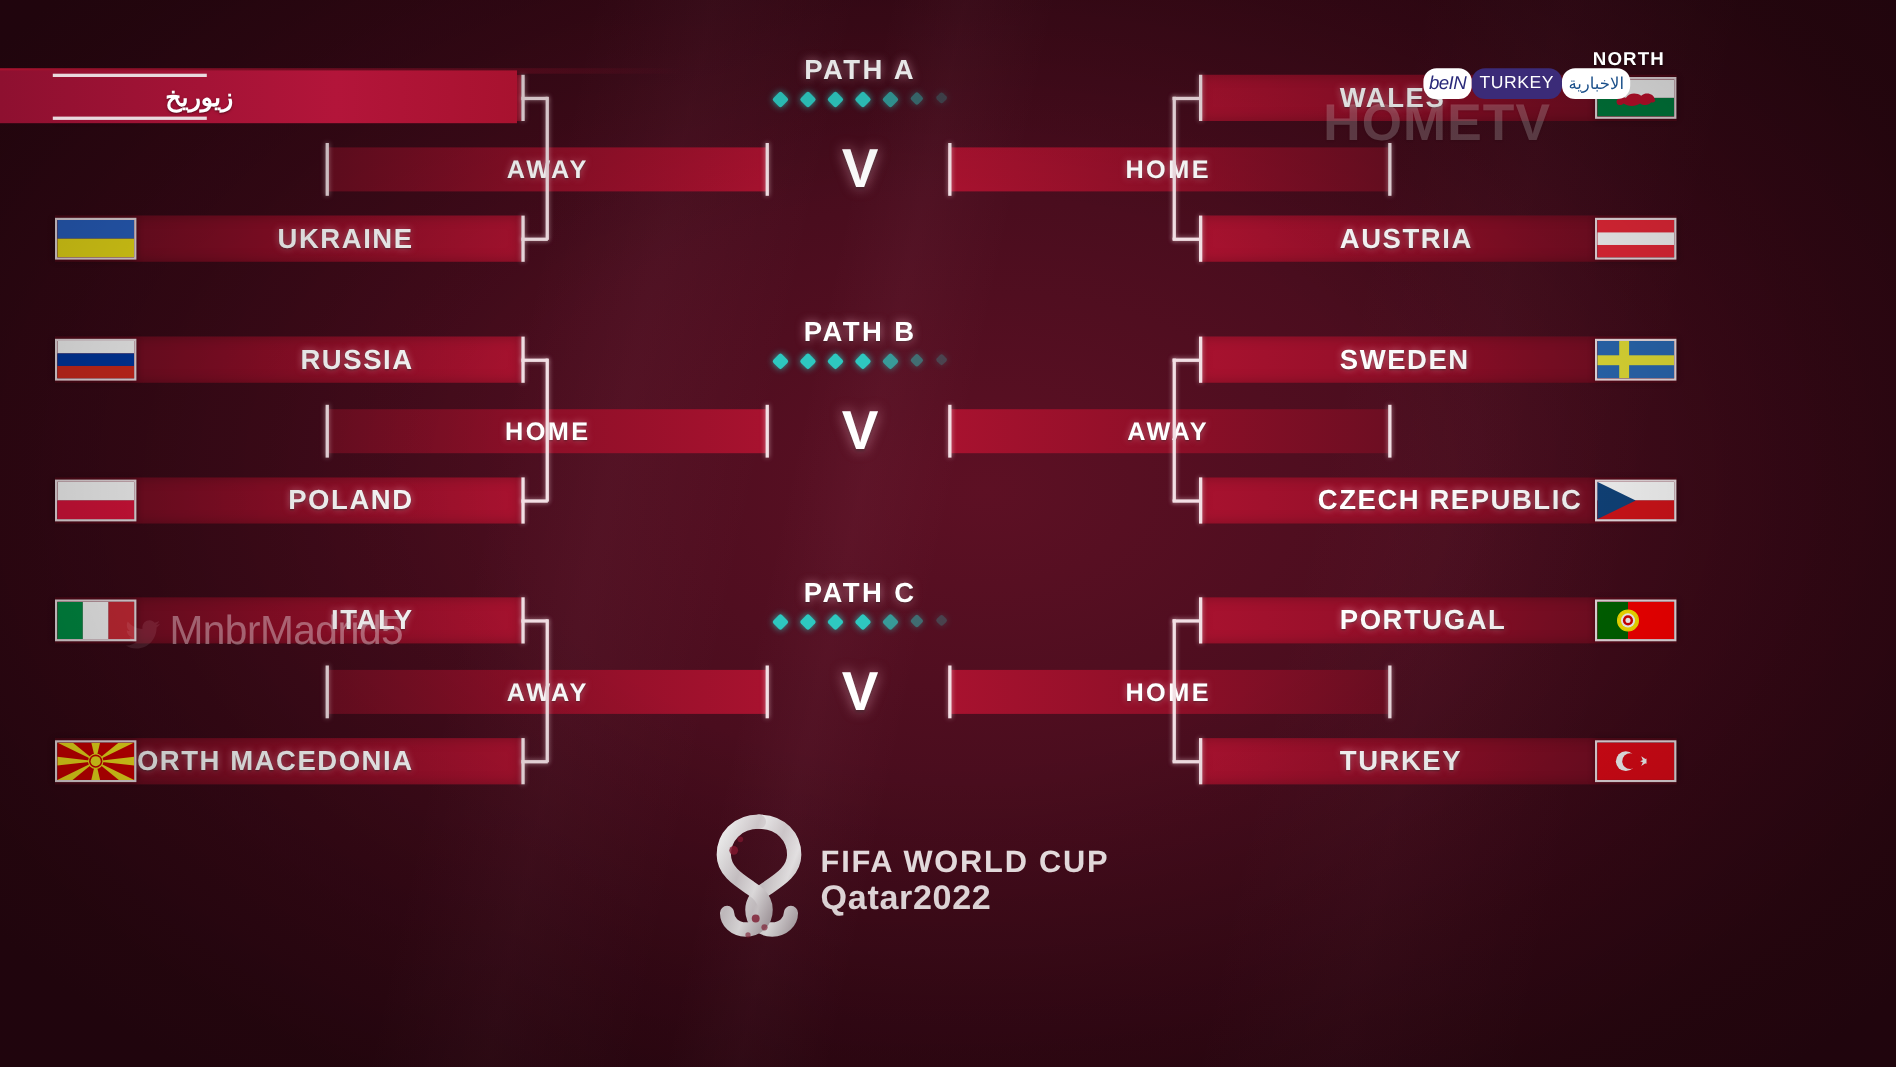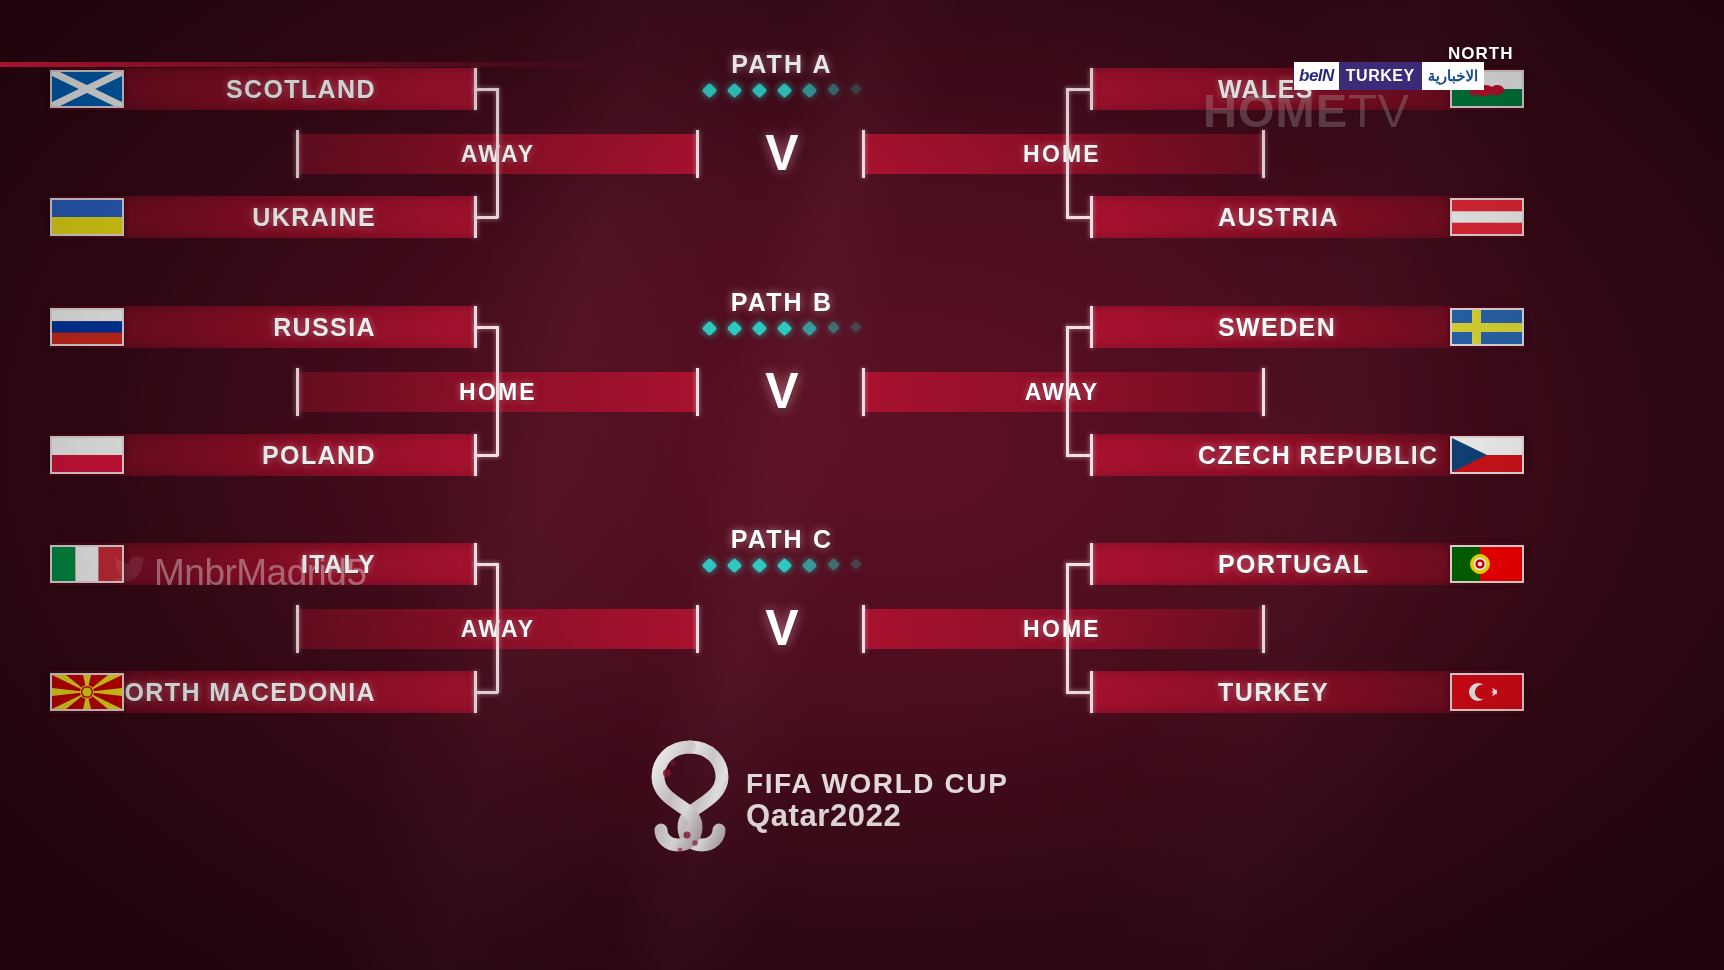--- a/index.html
+++ b/index.html
@@ -97,49 +97,49 @@
 
   
   #wclogo { position:absolute; left:640px; top:736px; width:460px; height:130px; display:flex; align-items:center; }
   #wcmark { width:100px; height:128px; }
   #wcwords { margin-left:6px; }
   .wc-l1 { color:#f4eaec; font-weight:bold; font-size:28px; letter-spacing:1.6px; line-height:1.12; }
   .wc-l2 { color:#f4eaec; font-weight:bold; font-size:31px; letter-spacing:.6px; line-height:1.12; }
 
   
   #bein { position:absolute; left:1294px; top:62px; display:flex; align-items:stretch; height:28px; z-index:40; }
-  .bein-cell { display:flex; align-items:center; justify-content:center; font-weight:bold; }
+  .bein-cell { display:flex; align-items:center; justify-content:center; font-weight:normal;border-radius:12px; }
   .bein-a { background:#ffffff; color:#2a2a7a; font-size:17px; padding:0 5px; font-style:italic; letter-spacing:-.5px; }
   .bein-b { background:#3b2b78; color:#ffffff; font-size:16px; padding:0 7px; letter-spacing:.5px; }
   .bein-c { background:#ffffff; color:#1a4f8a; font-size:15px; padding:0 6px; direction:rtl; }
   #live {
     position:absolute; left:1448px; top:44px; color:#fff; font-weight:bold;
     font-size:17px; letter-spacing:1px; z-index:41;
     text-shadow:0 1px 2px rgba(0,0,0,.6);
   }
   #fifatv {
     position:absolute; left:1203px; top:83px; z-index:38;
     font-size:47px; font-weight:bold; letter-spacing:1px;
     color:rgba(255,255,255,.20); text-shadow:0 1px 2px rgba(0,0,0,.12);
     white-space:nowrap;
   }
-  #fifatv .thin { font-weight:normal;margin-top:32px; }
+  #fifatv .thin { font-weight:bold;margin-top:32px; }
   #arabicTicker {
     position:absolute; left:0; top:64px; width:470px; height:48px; z-index:42;
     background:linear-gradient(90deg,#8e1030 0%, #b3153a 65%, #a8122f 100%);
     display:flex; align-items:center; justify-content:flex-end;
   }
   #arabicTicker .atxt {
     color:#fff; font-size:23px; font-weight:bold; padding-right:258px;
     direction:rtl; text-shadow:0 1px 2px rgba(0,0,0,.5);
   }
   .ticker-rule { position:absolute; left:48px; width:140px; height:3px; background:#e9d9de; }
   #twm {
     position:absolute; left:110px; top:552px; z-index:39;
-    display:flex; align-items:flex-start; gap:4px;
+    display:flex; align-items:flex-end; gap:4px;
     color:rgba(228,210,216,.44); font-size:37px; letter-spacing:-.5px;
     white-space:nowrap;
   }
   #twm svg { opacity:.35; }
   #topband {
     position:absolute; left:0; top:62px; width:1724px; height:5px;
     background:linear-gradient(90deg,#a8122f 0%, rgba(168,18,47,0) 36%);
     z-index:41;
   }
 </style>
@@ -438,20 +438,25 @@
     <div id="wcwords">
       <div class="wc-l1">FIFA WORLD CUP</div>
       <div class="wc-l2">Qatar2022</div>
     </div>
   </div>
 
   <div class="bg-vign"></div>
 
   <div id="topband"></div>
 
+  <div id="arabicTicker">
+    <div class="ticker-rule" style="top:3px;"></div>
+    <div class="ticker-rule" style="bottom:3px;"></div>
+    <span class="atxt">زيوريخ</span>
+  </div>
 
   <div id="fifatv">
     <span>HOME</span><span class="thin">TV</span>
   </div>
 
   <div id="live">NORTH</div>
   <div id="bein">
     <span class="bein-cell bein-a">beIN</span>
     <span class="bein-cell bein-b">TURKEY</span>
     <span class="bein-cell bein-c">الاخبارية</span>

